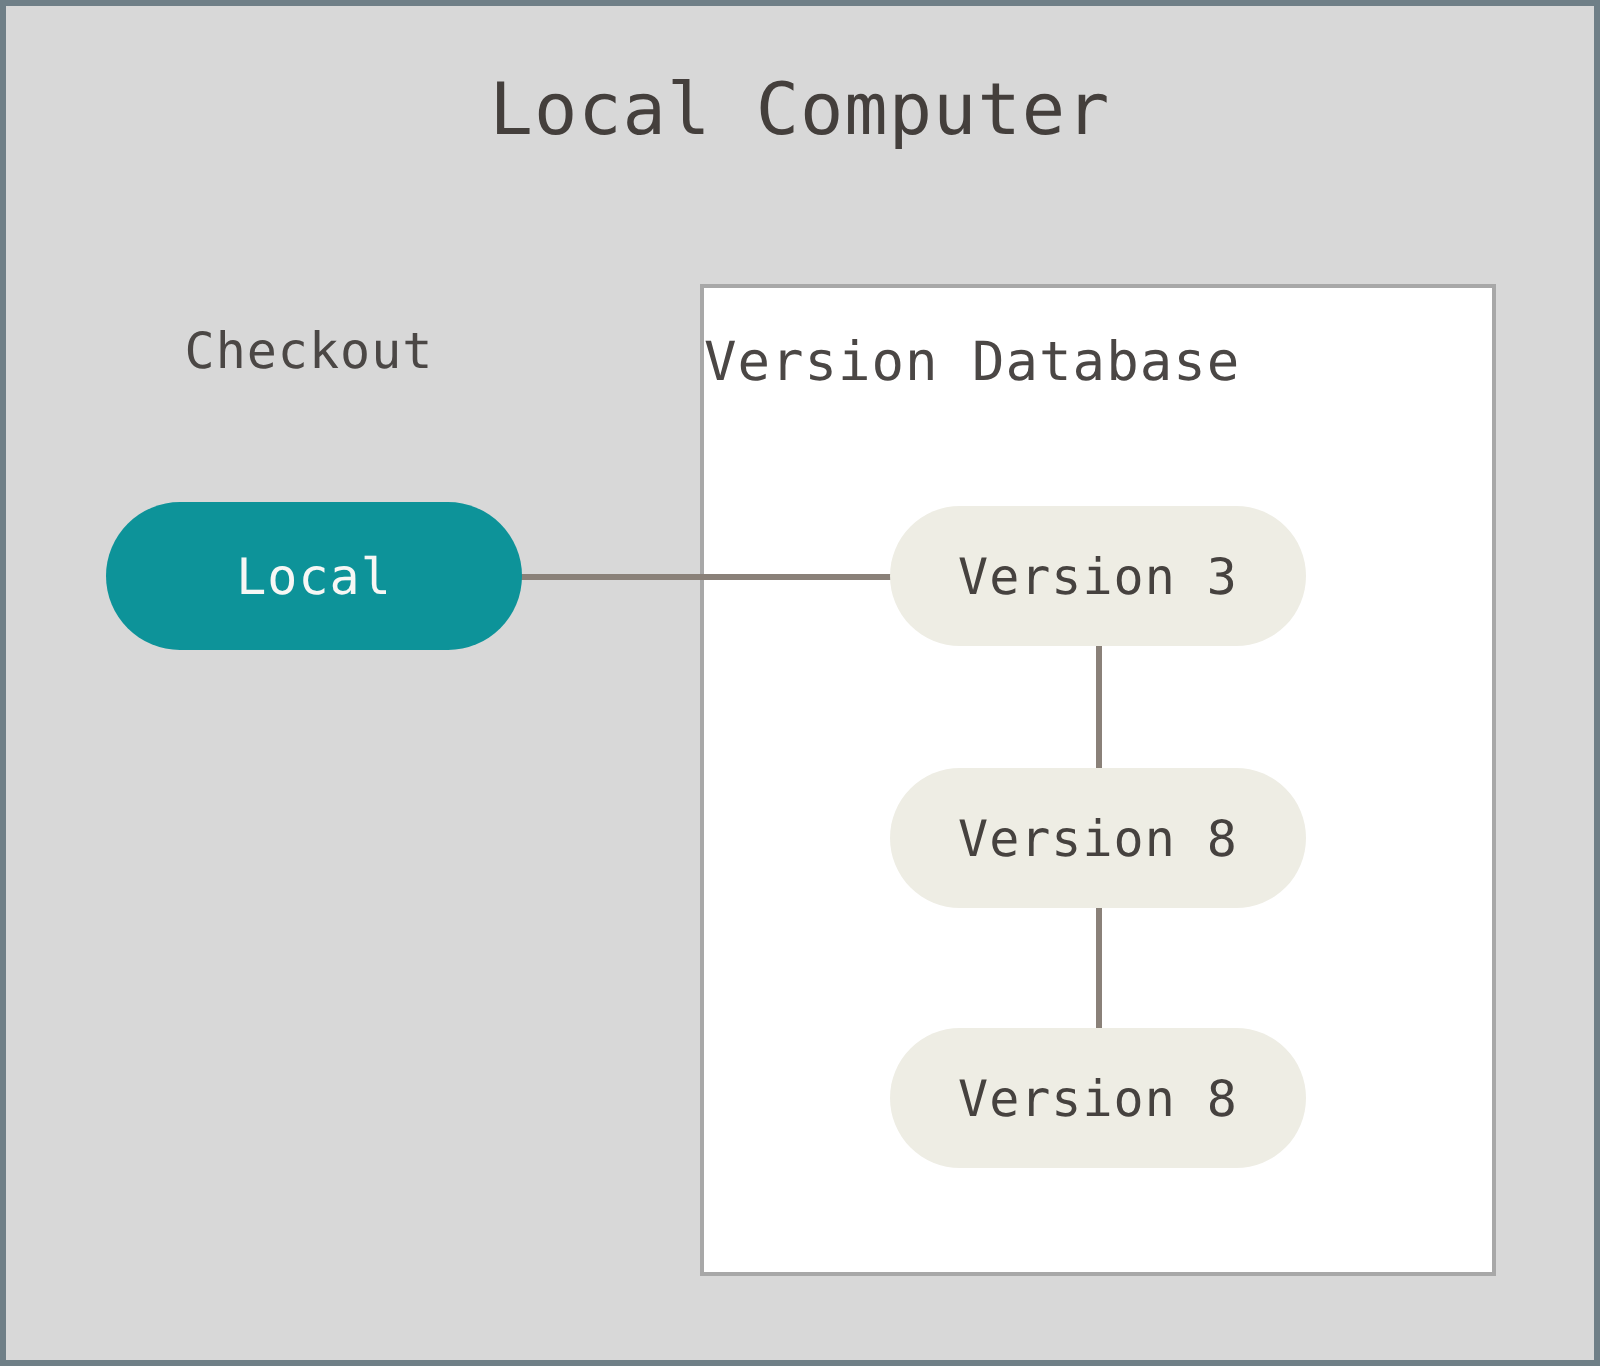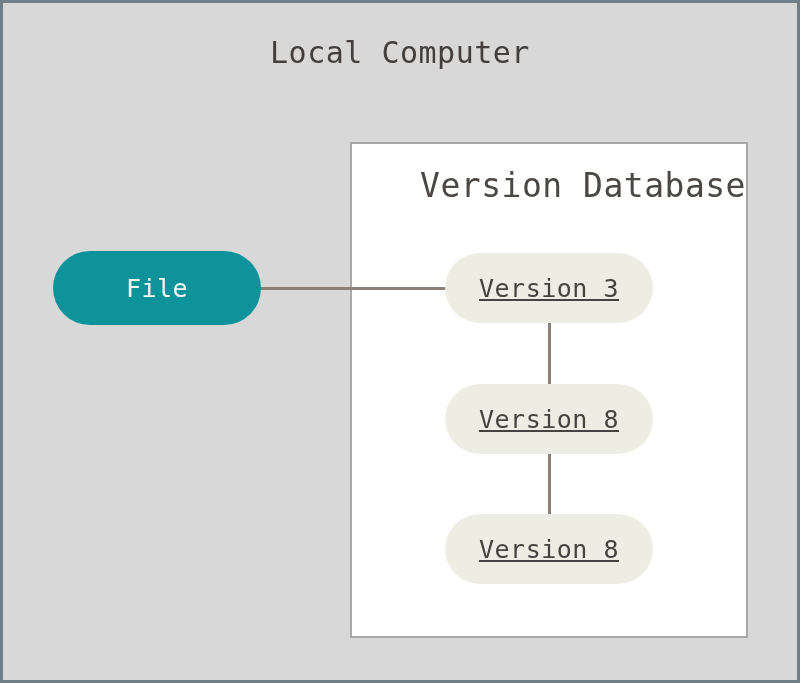--- a/index.html
+++ b/index.html
@@ -23,21 +23,21 @@
     border: 3px solid #6f7f87;
   }
 
   
   .diagram-title {
     position: absolute;
     left: 0;
     top: 32px;
     width: 794px;
     text-align: center;
-    font-size: 30px;
+    font-size: 36px;
     letter-spacing: 0.5px;
     color: #443f3c;
     white-space: pre;
   }
 
   
   .checkout-label {
     position: absolute;
     left: 44px;
     top: 158px;
@@ -58,22 +58,22 @@
     height: 496px;
     box-sizing: border-box;
     background: #ffffff;
     border: 2px solid #a8a8a8;
   }
   .vdb-title {
     position: absolute;
     left: 0;
     top: 22px;
     width: 100%;
-    text-align: right;
-    font-size: 33px;
+    text-align: left;
+    font-size: 27px;
     letter-spacing: 0.5px;
     color: #4b4745;
     white-space: pre;
   }
 
   
   .node {
     position: absolute;
     box-sizing: border-box;
     display: flex;
@@ -92,21 +92,20 @@
     height: 74px;
     background: #0d9399;
     color: #f7f7f5;
   }
   .node-version {
     left: 442px;
     width: 208px;
     height: 70px;
     background: #eeede4;
     color: #46423f;
-    text-decoration: underline;
   }
   .node-v3 { top: 250px; }
   .node-v2 { top: 381px; }
   .node-v1 { top: 511px; }
 
   
   .edge {
     position: absolute;
     background: #8a8179;
     z-index: 1;
@@ -130,30 +129,31 @@
     height: 65px;
   }
 </style>
 </head>
 <body>
 
 <div id="canvas">
 
   <div class="diagram-title">Local Computer</div>
 
+  <div class="checkout-label">Checkout</div>
 
   <div class="edge edge-file-v3"></div>
   <div class="edge edge-v3-v2"></div>
   <div class="edge edge-v2-v1"></div>
 
   <div class="vdb-panel">
     <div class="vdb-title">Version Database</div>
   </div>
 
-  <div class="node node-file">File</div>
+  <div class="node node-file">Local</div>
 
   <div class="node node-version node-v3">Version 3</div>
 
   <div class="node node-version node-v2">Version 8</div>
 
   <div class="node node-version node-v1">Version 8</div>
 
 </div>
 
 </body></html>

